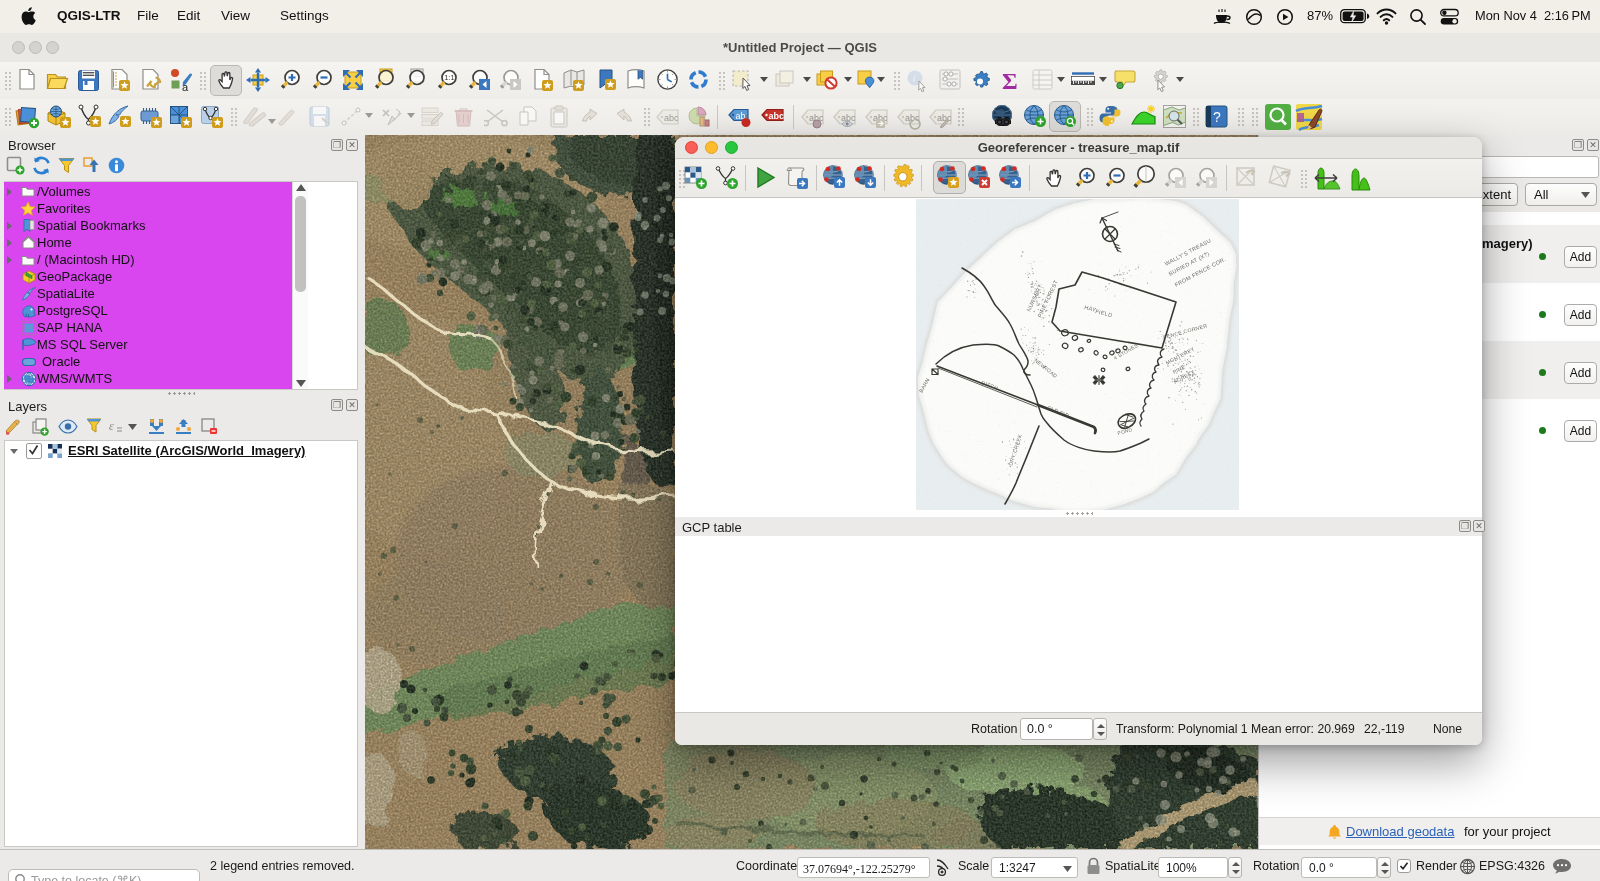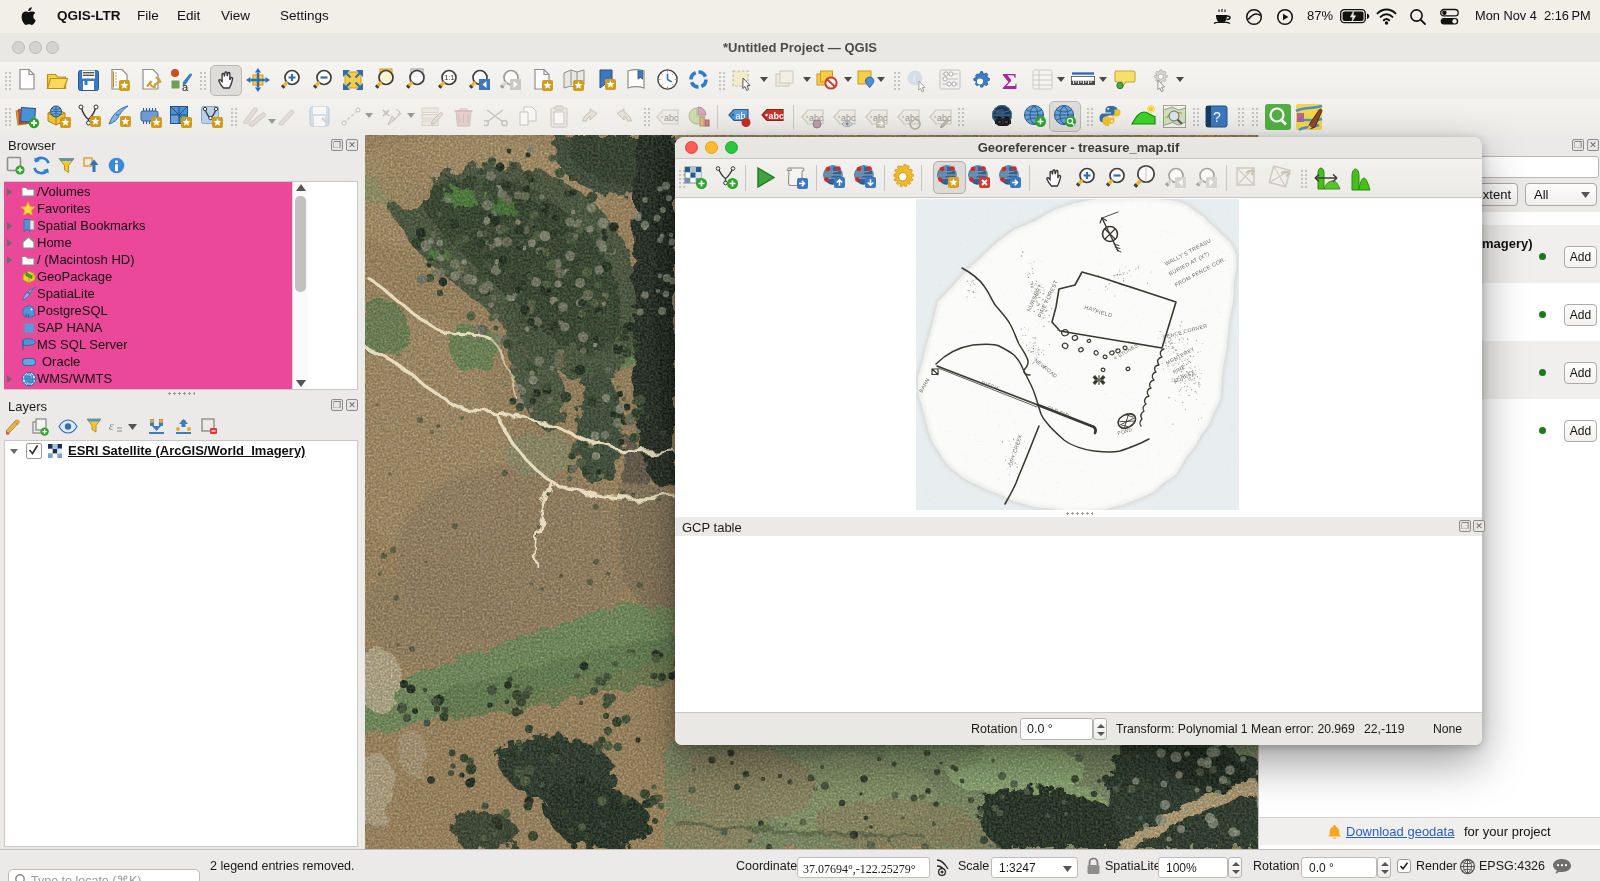--- a/index.html
+++ b/index.html
@@ -814,21 +814,21 @@
         <path d="M12 16V7" stroke="#3474b5" stroke-width="3"></path>
         <path d="M12 3.5 16.5 9h-9z" fill="#3474b5"></path>
       </svg>
     <svg class="abs" style="left:107px;top:1px" width="19" height="19" viewBox="0 0 19 19">
         <circle cx="9.5" cy="9.5" r="7.8" fill="#3b8ad9"></circle>
         <circle cx="9.5" cy="5.8" r="1.5" fill="#fff"></circle>
         <rect x="8" y="8.2" width="3" height="7" rx="1" fill="#fff"></rect>
       </svg>
   </div>
   <div class="treearea" style="left:4px;top:181px;width:354px;height:209px;"></div>
-  <div id="browser-tree" class="abs" style="left:4px;top:182px;width:304px;height:207px;overflow:hidden;background:#ec4899;">
+  <div id="browser-tree" class="abs" style="left:4px;top:182px;width:304px;height:207px;overflow:hidden;background:#d946ef;">
     <div class="trow" style="top:1px;">
         <span class="tri" style="left:3px;top:5px;"></span>
       <svg class="abs" style="left:17px;top:2px" width="14" height="13" viewBox="0 0 14 13">
           <path d="M1 2.5h4l1.3 1.7H13V11H1z" fill="#fdfdfc" stroke="#8a8a88" stroke-width="1"></path>
         </svg>
       <span style="position:absolute;left:33px;top:1px;">/Volumes</span>
       </div>
     <div class="trow" style="top:18px;">
       <svg class="abs" style="left:16px;top:1px" width="16" height="16" viewBox="0 0 16 16">
           <path d="M8 1l2.1 4.6 4.9.5-3.7 3.3 1.1 4.8L8 11.7l-4.4 2.5 1.1-4.8L1 6.1l4.9-.5z" fill="#ffd73e" stroke="#d9a520" stroke-width=".8"></path>

